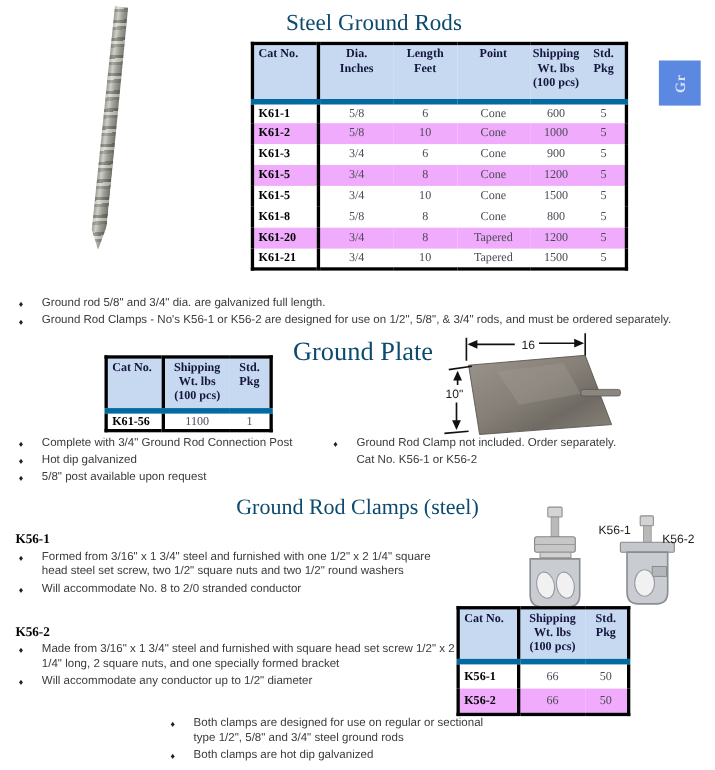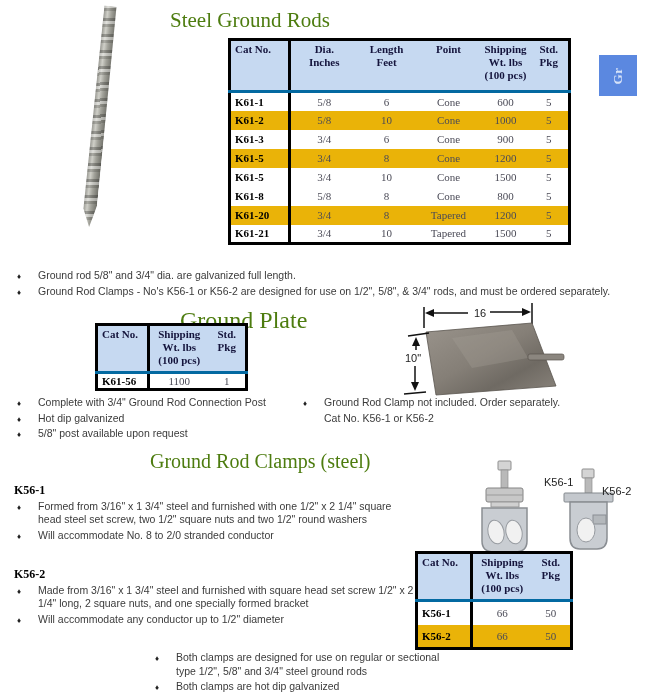--- a/index.html
+++ b/index.html
@@ -1,20 +1,20 @@
 <!DOCTYPE html>
 <html><head>
 <meta charset="utf-8">
 <style>
   html,body{margin:0;padding:0;background:#fff;}
   .page{position:relative;width:650px;height:700px;background:#ffffff;overflow:hidden;
         font-family:"Liberation Serif", serif;color:#222;}
 
   
-  .sec-title{position:absolute;text-align:left;color:#4d7c0f;
+  .sec-title{position:absolute;text-align:center;color:#0c4a6e;
              font-family:"Liberation Serif", serif;font-weight:400;}
   .t-rods{left:170px;top:8px;width:340px;font-size:21px;}
   .t-plate{left:180px;top:307px;width:300px;font-size:24px;}
   .t-clamps{left:150px;top:450px;width:350px;font-size:20px;font-family:Liberation Serif, serif;}
 
   
   .gr-tab{position:absolute;left:599px;top:55px;width:38px;height:41px;background:#5b88e0;
           display:flex;align-items:center;justify-content:center;}
   .gr-tab span{transform:rotate(-90deg);color:#d6e2f8;font-weight:bold;font-size:13px;
                font-family:"Liberation Serif", serif;letter-spacing:.5px;}
@@ -25,27 +25,27 @@
        background:
          repeating-linear-gradient(171deg, rgba(255,255,255,.35) 0 3px, rgba(60,60,55,.25) 3px 6px,
             rgba(255,255,255,0) 6px 13px, rgba(30,30,28,.30) 13px 16px),
          linear-gradient(90deg,#84847e 0%,#cfcfc8 35%,#a2a29a 60%,#6f6f68 100%);
        clip-path:polygon(10% 0,90% 0,100% 90%,62% 100%,12% 92%);}
 
   
   table.ctable{border-collapse:collapse;table-layout:fixed;background:#fff;
                font-family:"Liberation Serif", serif;font-size:11px;}
   table.ctable{border:3px solid #000;}
-  .ctable thead th{background:#c6d9f1;border-bottom:3px solid #0369a1;color:#14143c;
+  .ctable thead th{background:#c6d9f1;border-bottom:5px solid #0369a1;color:#14143c;
                    font-weight:bold;vertical-align:top;text-align:center;padding:2px 0 1px;}
   .ctable thead th.catcol, .ctable tbody th.catcol{text-align:left;padding-left:4px;}
   .ctable th.catcol{border-right:3px solid #000;}
   .ctable tbody th{font-weight:bold;color:#000;text-align:left;}
   .ctable tbody td{text-align:center;color:#4b4b57;}
-  .ctable tr.stripe{background:#eab308;}
+  .ctable tr.stripe{background:#f0abfc;}
   .rods-table{position:absolute;left:228px;top:38px;width:340px;}
   .rods-table thead th{height:46px;}
   .rods-table tbody tr{height:19px;}
   .plate-table{position:absolute;left:95px;top:323px;width:150px;}
   .plate-table thead th{height:42px;}
   .plate-table tbody tr{height:15px;}
   .clamps-table{position:absolute;left:415px;top:551px;width:155px;}
   .clamps-table thead th{height:42px;}
   .clamps-table tbody tr{height:24px;}
   .hline{display:block;line-height:13px;}

